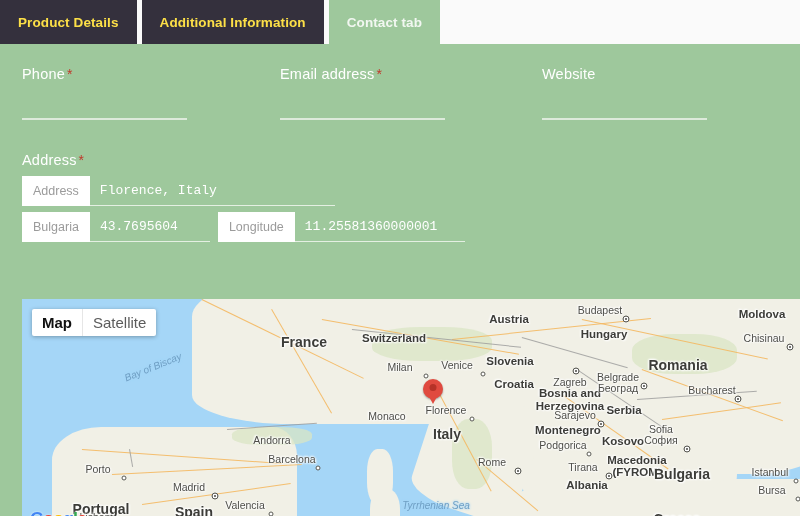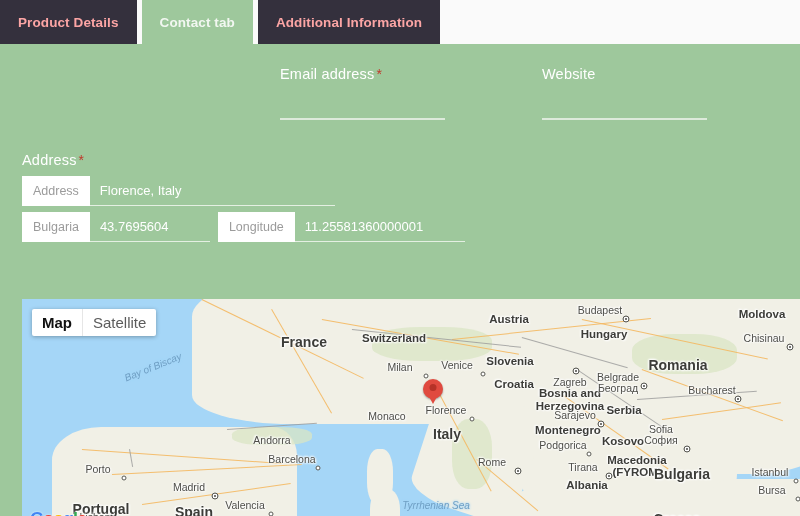--- a/index.html
+++ b/index.html
@@ -14,21 +14,21 @@
   
   .tabbar {
     position: absolute; left: 0; top: 0; width: 800px; height: 44px;
     background: #fafafa;
     display: flex; align-items: stretch;
   }
   .tab {
     display: flex; align-items: center; justify-content: center;
     padding: 0 18px; height: 44px;
     font-size: 13.5px; font-weight: bold; letter-spacing: .1px;
-    color: #fca5a5; background: #34303d;
+    color: #fde047; background: #34303d;
     margin-right: 5px; cursor: pointer; white-space: nowrap;
     border: none;
     font-family: "Liberation Sans", sans-serif;
   }
   .tab.active { background: #9ec89c; color: #f2f7f1; }
 
   
   .panel {
     position: absolute; left: 0; top: 44px; width: 800px; height: 472px;
     background: #9ec89c;
@@ -70,21 +70,21 @@
     font-family: "Liberation Sans", sans-serif;
   }
   .ifield {
     position: relative; height: 30px;
     border-bottom: 1px solid #e4efe2;
     display: flex; align-items: center;
   }
   .ifield input {
     width: 100%; height: 28px; background: transparent; border: none; outline: none;
     font-size: 13px; color: #ffffff; padding: 0 10px;
-    font-family: Liberation Sans, sans-serif;
+    font-family: Liberation Mono, monospace;
   }
   .ifield input::placeholder { color: rgba(255,255,255,.6); }
 
   #g-address .ifield { width: 245px; }
   #g-latlng { display: flex; gap: 0; }
   #g-lat .ifield { width: 120px; }
   #g-lng { margin-left: 8px; }
   #g-lng .ifield { width: 170px; }
 
   
@@ -167,28 +167,33 @@
   .glogo span:nth-child(5){color:#34A853}
   .glogo span:nth-child(6){color:#EA4335}
 </style>
 </head>
 <body>
 
 <div id="app">
 
   <div class="tabbar">
     <button class="tab">Product Details</button>
+    <button class="tab">Additional Information</button>
     <button class="tab active">Contact tab</button>
-    <button class="tab">Additional Information</button>
   </div>
 
   <div class="panel">
 
     <div class="fieldrow">
 
+      <div class="field" id="f-phone">
+        <label class="flabel"><span>Phone</span><span class="req">*</span></label>
+        <input class="uinput" style="width: 165px;" type="text" placeholder="">
+        <hr class="underline" style="width:165px">
+      </div>
 
       <div class="field" id="f-email">
         <label class="flabel"><span>Email address</span><span class="req">*</span></label>
         <input class="uinput" style="width: 165px;" type="text" placeholder="">
         <hr class="underline" style="width:165px">
       </div>
 
       <div class="field" id="f-website">
         <label class="flabel">Website</label>
         <input class="uinput" style="width: 165px;" type="text" placeholder="">

